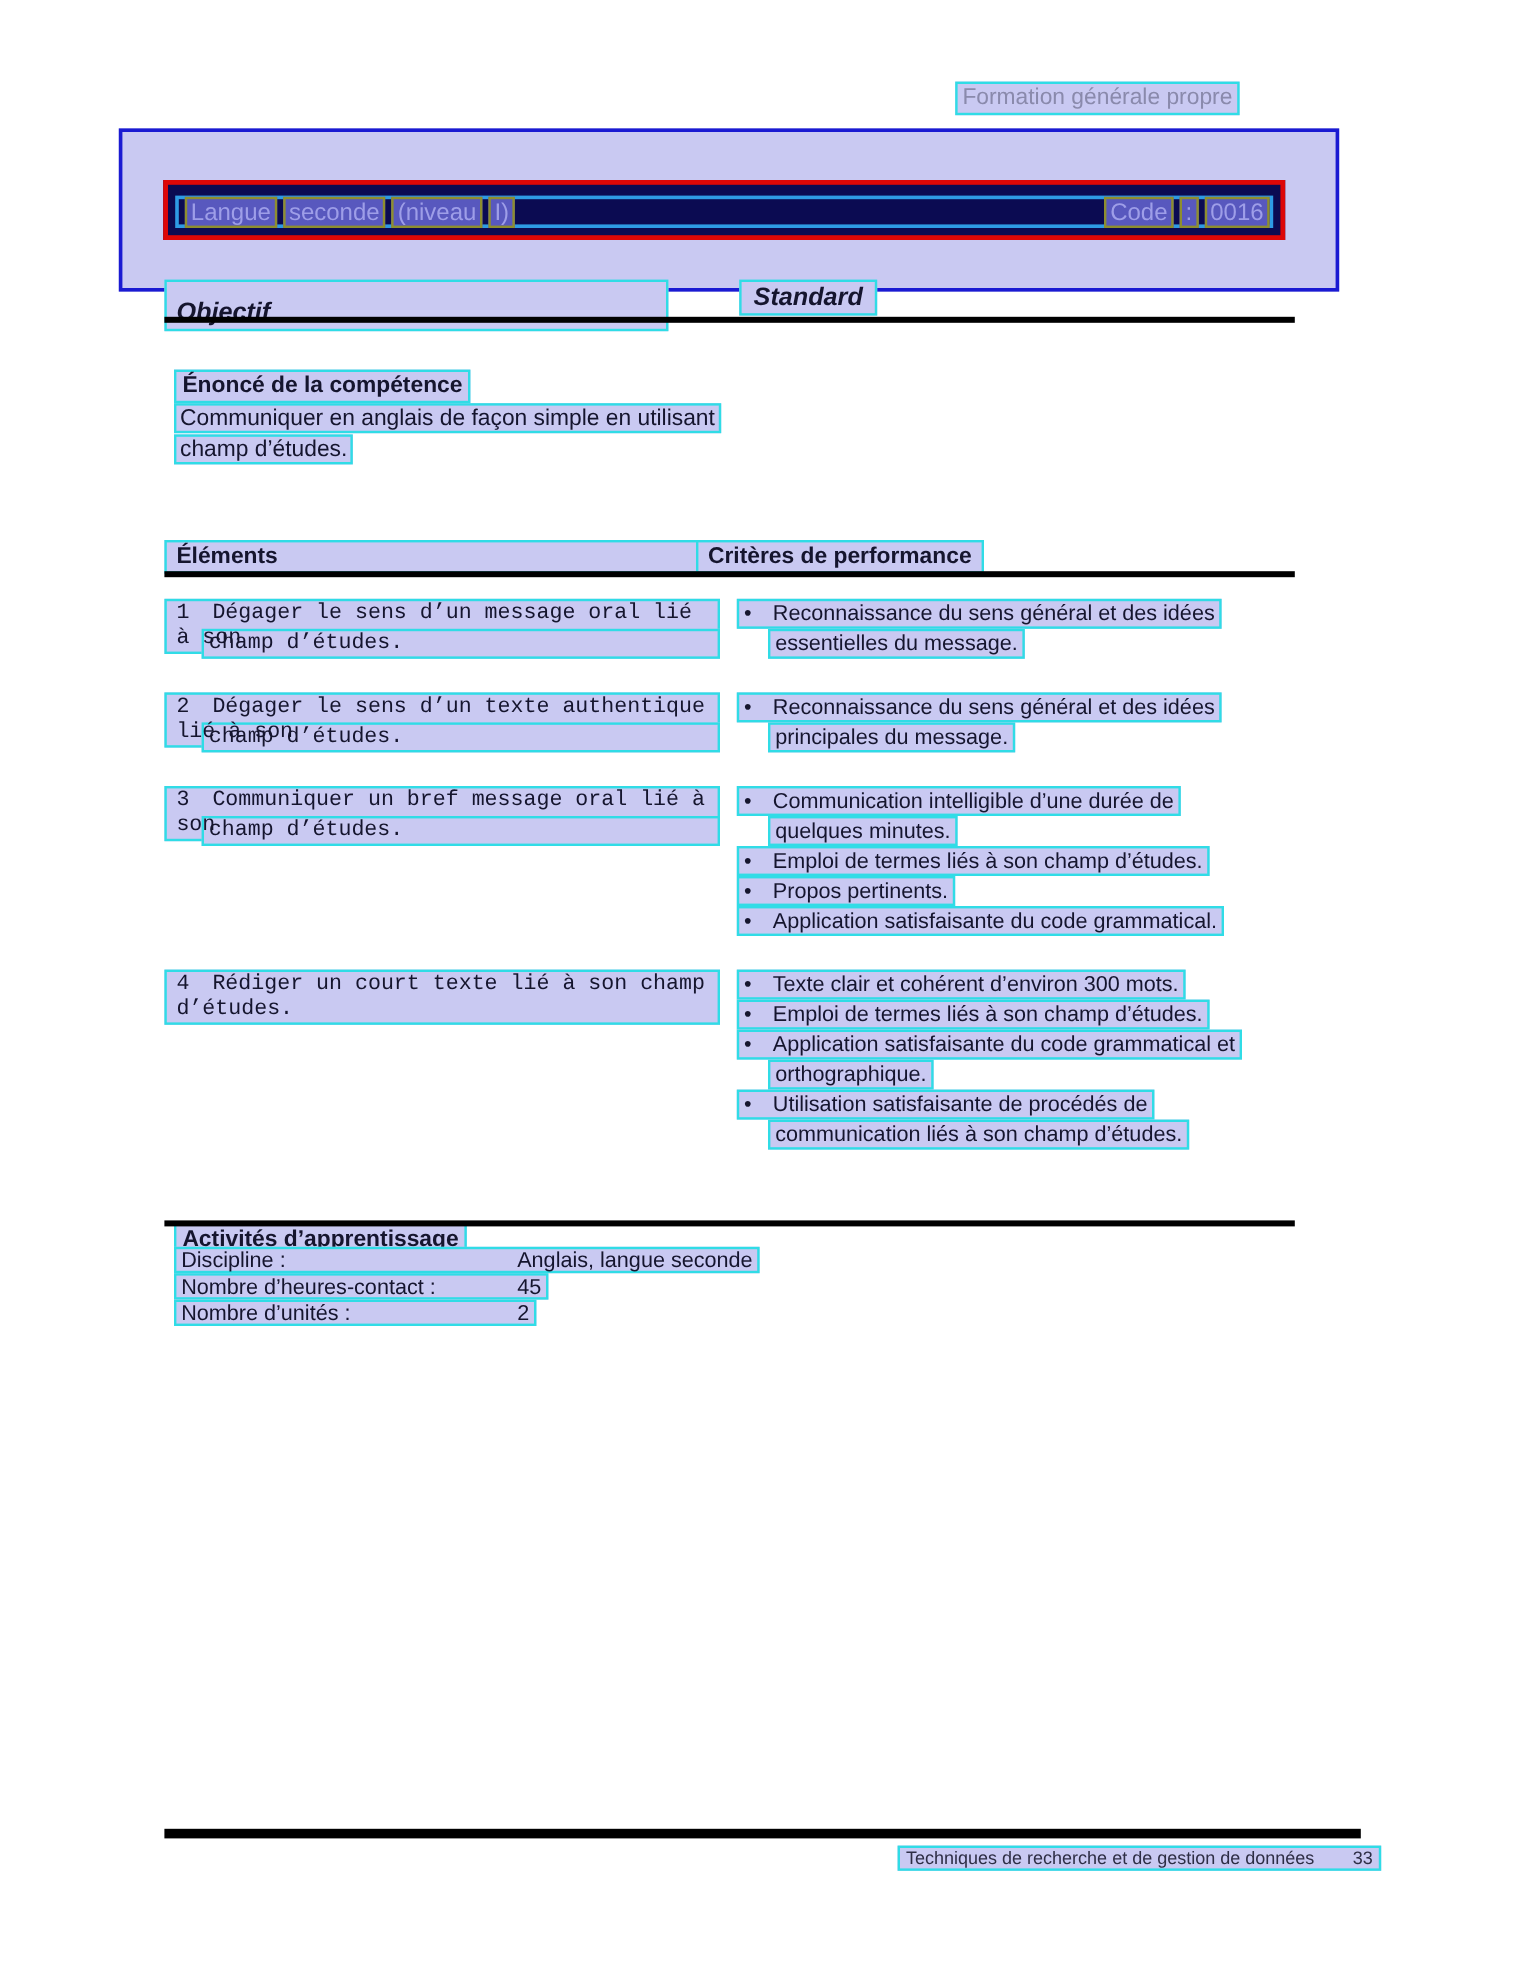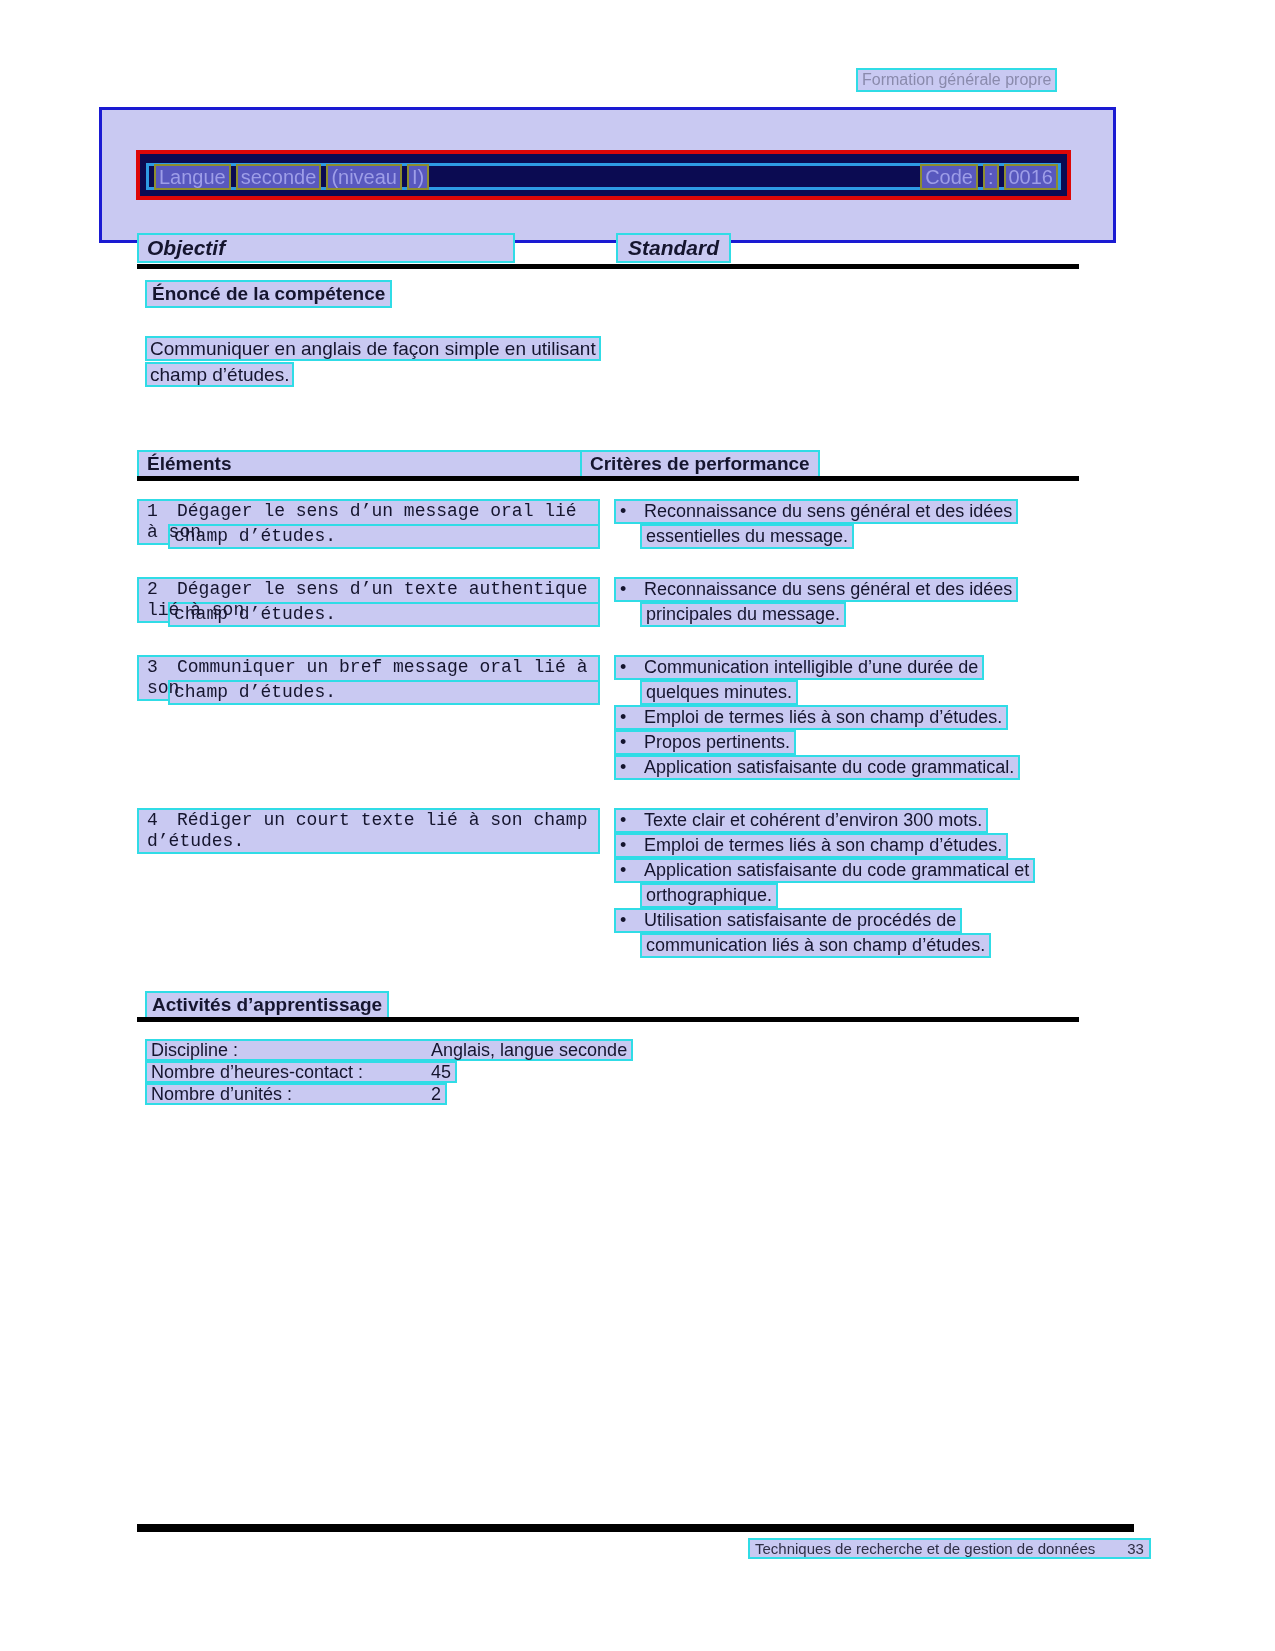--- a/index.html
+++ b/index.html
@@ -5,21 +5,21 @@
   html,body { margin:0; padding:0; background:#ffffff; }
   .page {
     position:relative; width:1275px; height:1651px; background:#ffffff;
     font-family:"Liberation Sans", sans-serif; color:#15152e; overflow:hidden;
   }
   .hl {
     background:#c9c9f2; border:2px solid #30dce6; color:#15152e;
     box-sizing:border-box;
   }
   
-  .top-label { position:absolute; left:856px; top:68px; font-size:16px; }
+  .top-label { position:absolute; left:796px; top:68px; font-size:19px; }
   .top-label .hl { display:inline-block; padding:1px 4px; color:#8a8aac; }
 
   
   .big-box {
     position:absolute; left:99px; top:107px; width:1011px; height:130px;
     background:#c9c9f2; border:3px solid #1a1ad2; box-sizing:content-box;
   }
   .red-box {
     position:absolute; left:34px; top:40px; width:927px; height:42px;
     background:#0b0b52; border:4px solid #dd0707;
@@ -32,32 +32,32 @@
   .word-box {
     display:inline-block; background:#5858be; border:2px solid #8e8e2e;
     color:#9e9ee8; font-size:20px; line-height:22px; padding:0 3px;
     margin-left:5px; white-space:nowrap;
   }
   .flex-spacer { flex:1 1 auto; }
 
   
   .col-head { position:absolute; top:233px; font-size:21px; font-weight:bold; font-style:italic; color:#10102e; }
   .col-head.obj { left:137px; }
-  .col-head.obj .hl { display:inline-block; width:378px; padding:1px 0 1px 8px; }
+  .col-head.obj .hl { display:inline-block; width:420px; padding:14px 0 1px 8px; }
   .col-head.std { left:616px; }
   .col-head.std .hl { display:inline-block; padding:1px 10px; }
 
   .rule { position:absolute; left:137px; width:942px; height:5px; background:#000000; }
   .rule-1 { top:264px; }
   .rule-2 { top:476px; }
   .rule-3 { top:1017px; }
   .rule-footer { top:1524px; width:997px; height:8px; }
 
   .sec-heading { position:absolute; left:145px; font-size:19px; font-weight:bold; }
-  .sec-heading .hl { display:inline-block; padding:1px 5px; }
+  .sec-heading .hl { display:inline-block; padding:1px 5px;margin-top:28px; }
   .enonce { top:280px; }
   .activites { top:991px; }
 
   
   .paragraph { position:absolute; left:145px; top:336px; font-size:19px; }
   .para-line { height:26px; }
   .para-line .hl { display:inline-block; line-height:21px; padding:0 3px; white-space:nowrap; }
 
   
   .elements-head { position:absolute; top:450px; font-size:19px; font-weight:bold; }

